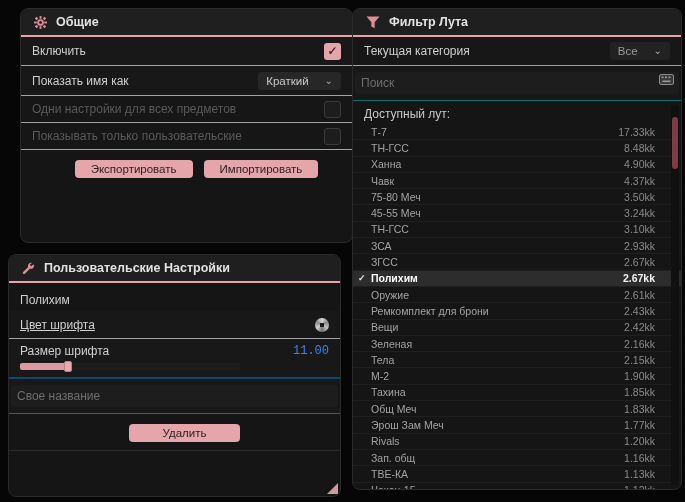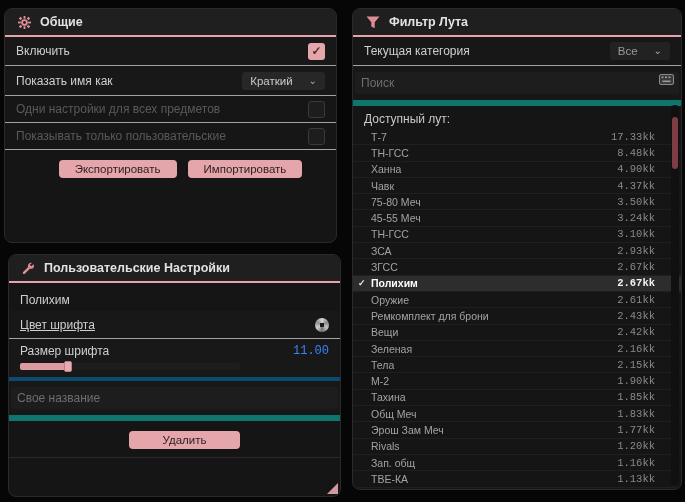--- a/index.html
+++ b/index.html
@@ -19,52 +19,52 @@
   .combo{display:flex;align-items:center;gap:16px;background:#272727;border-radius:3px;
     padding:3px 8px;font-size:11.5px;color:#c9c9c9;cursor:pointer;}
   .combo .chev{color:#a9a9a9;font-size:10px;line-height:1;}
   .btn{background:#e5a6ab;color:#2b1d1f;border:none;border-radius:4px;font-size:11.5px;
     padding:3px 16px;font-family:"Liberation Sans",sans-serif;cursor:pointer;}
   .btnrow{display:flex;justify-content:center;gap:11px;padding-top:10px;padding-left:20px;}
   .plainlabel{padding:10px 11px 4px 11px;color:#cfcfcf;font-size:12px;}
   .colorwheel{width:14px;height:14px;border-radius:50%;
     background:radial-gradient(circle at 50% 50%, #1a1a1a 0 24%, transparent 25%),
     conic-gradient(#d8d8d8,#8a8a8a,#c2c2c2,#707070,#cfcfcf,#8f8f8f,#d8d8d8);}
-  .sliderrow{display:block;padding:5px 11px 7px 11px;border-bottom:4px solid #0c4a6e;background:#181818;}
+  .sliderrow{display:block;padding:5px 11px 7px 11px;border-bottom:2px solid #0c4a6e;background:#181818;}
   .sliderrow .top{display:flex;justify-content:space-between;color:#cfcfcf;font-size:12px;}
   .slidertrack{margin-top:5px;width:220px;height:7px;background:#1d1d1d;border-radius:2px;position:relative;}
   .sliderfill{position:absolute;left:0;top:0;height:7px;width:48px;background:#dd9aa1;border-radius:2px;}
   .slidergrab{position:absolute;left:44px;top:-2px;width:8px;height:11px;background:#e7abb0;
     border-radius:2px;border:1px solid #b97f86;box-sizing:border-box;}
-  .inputrow{padding:6px 2px;border-bottom:6px solid #0f766e;background:#181818;}
+  .inputrow{padding:6px 2px;border-bottom:1px solid #0f766e;background:#181818;}
   input.text{width:100%;box-sizing:border-box;background:#1d1d1d;border:none;border-radius:3px;
     color:#cfcfcf;font-size:12px;padding:4px 6px;outline:none;font-family:"Liberation Sans",sans-serif;}
   input.text::placeholder{color:#6e6e6e;}
   .searchwrap{position:relative;}
   .searchwrap .kicon{position:absolute;right:7px;top:5px;}
   .lootlabel{padding:6px 11px 3px 11px;color:#c9c9c9;font-size:12px;}
   .lootlist{display:flex;flex-direction:column;}
   .litem{height:15.3px;display:flex;align-items:center;justify-content:space-between;
     padding:0 26px 0 18px;border-bottom:1px solid #1f1f1f;font-size:10.5px;color:#a3a3a3;
     position:relative;cursor:pointer;}
-  .litem .val{color:#8a8a8a;font-family:Liberation Mono, monospace;}
+  .litem .val{color:#8a8a8a;}
   .litem.checked{background:#2d2d2d;color:#ffffff;font-weight:bold;}
   .litem.checked .val{color:#f2f2f2;}
   .litem .check{display:none;position:absolute;left:5px;color:#eaeaea;font-size:9px;}
   .litem.checked .check{display:block;}
   .scrollbar{position:absolute;right:2px;top:96px;bottom:4px;width:8px;background:#101010;border-radius:4px;}
   .scrollgrab{position:absolute;left:1px;top:12px;width:6px;height:52px;background:#7e3d44;border-radius:3px;}
   .resizegrip{position:absolute;right:2px;bottom:2px;width:0;height:0;
     border-left:11px solid transparent;border-bottom:11px solid #cf9aa0;}
   .divider{height:1px;background:#2a2a2a;margin:8px 0 0 0;}
 </style>
 </head>
 <body>
 
-<div class="window" style="left:4px;top:8px;width:333px;height:235px;">
+<div class="window" style="left:20px;top:8px;width:333px;height:235px;">
   <div class="titlebar">
     <span class="ticon">
       <svg width="13" height="13" viewBox="0 0 14 14">
         <g fill="#dd8d96">
           <circle cx="7" cy="7" r="3.6"></circle>
           <g>
             <rect x="6" y="0" width="2" height="3"></rect>
               <rect x="6" y="11" width="2" height="3"></rect>
             <rect x="0" y="6" width="3" height="2"></rect>
               <rect x="11" y="6" width="3" height="2"></rect>

